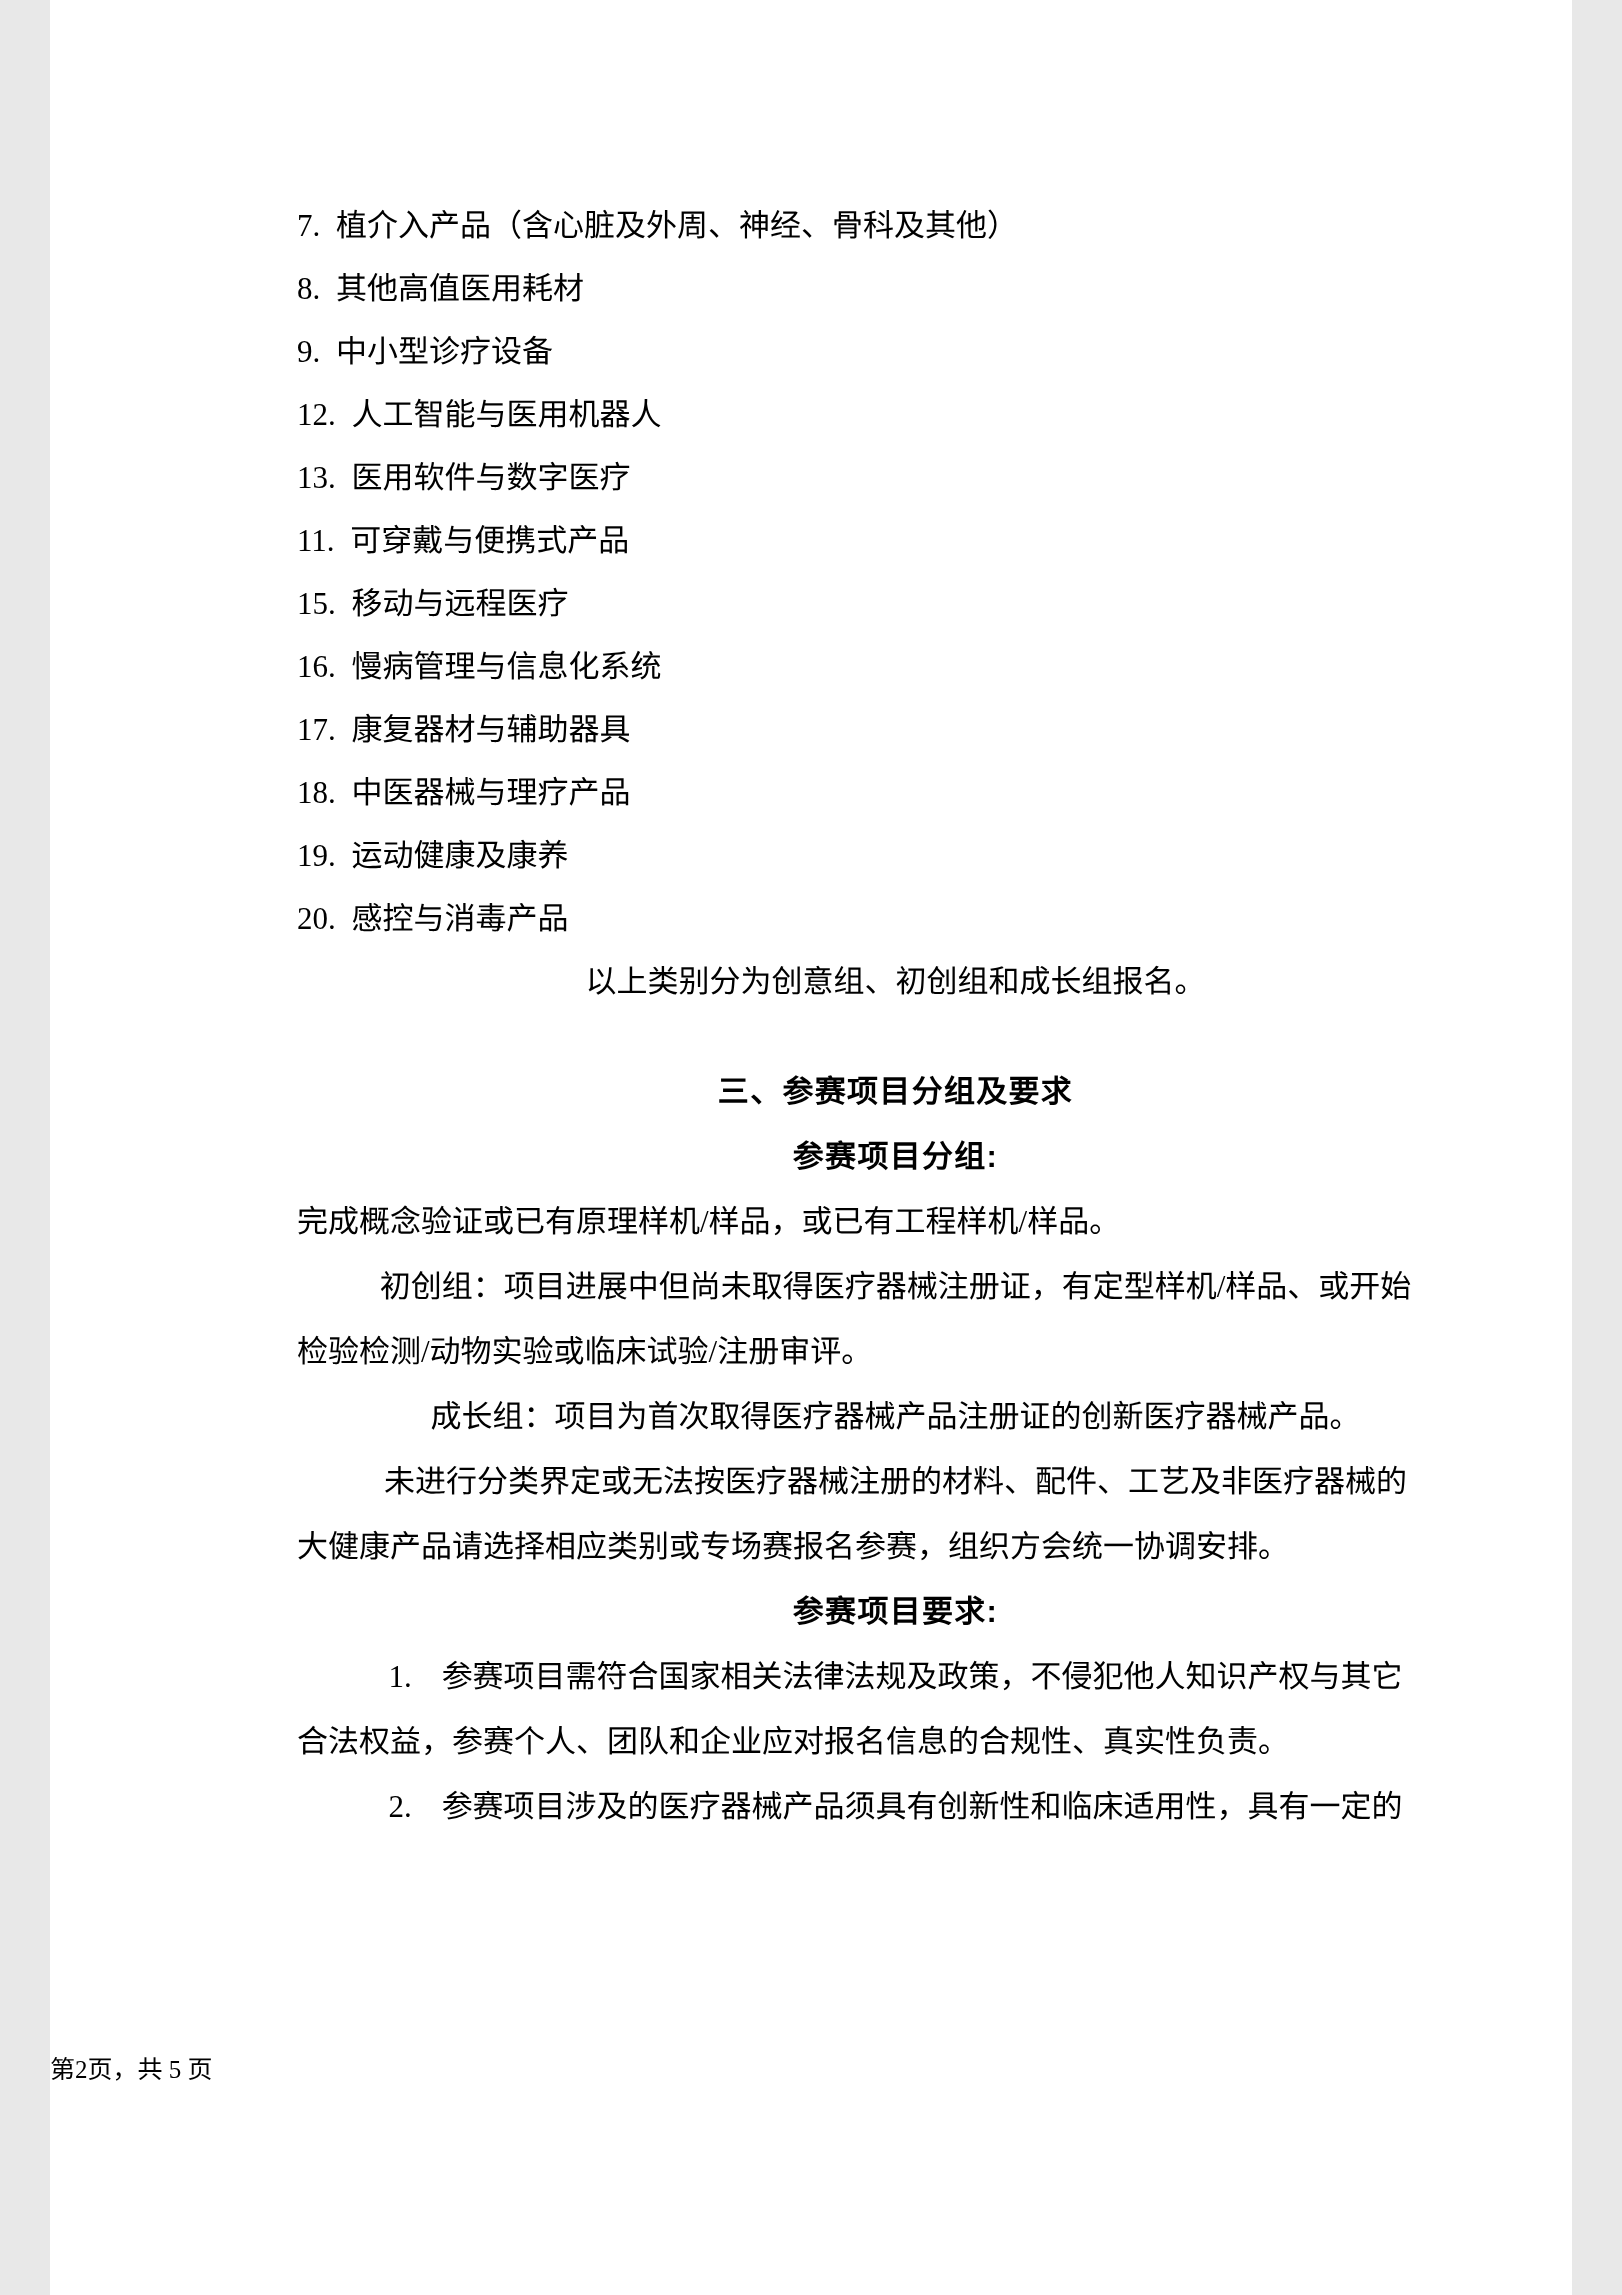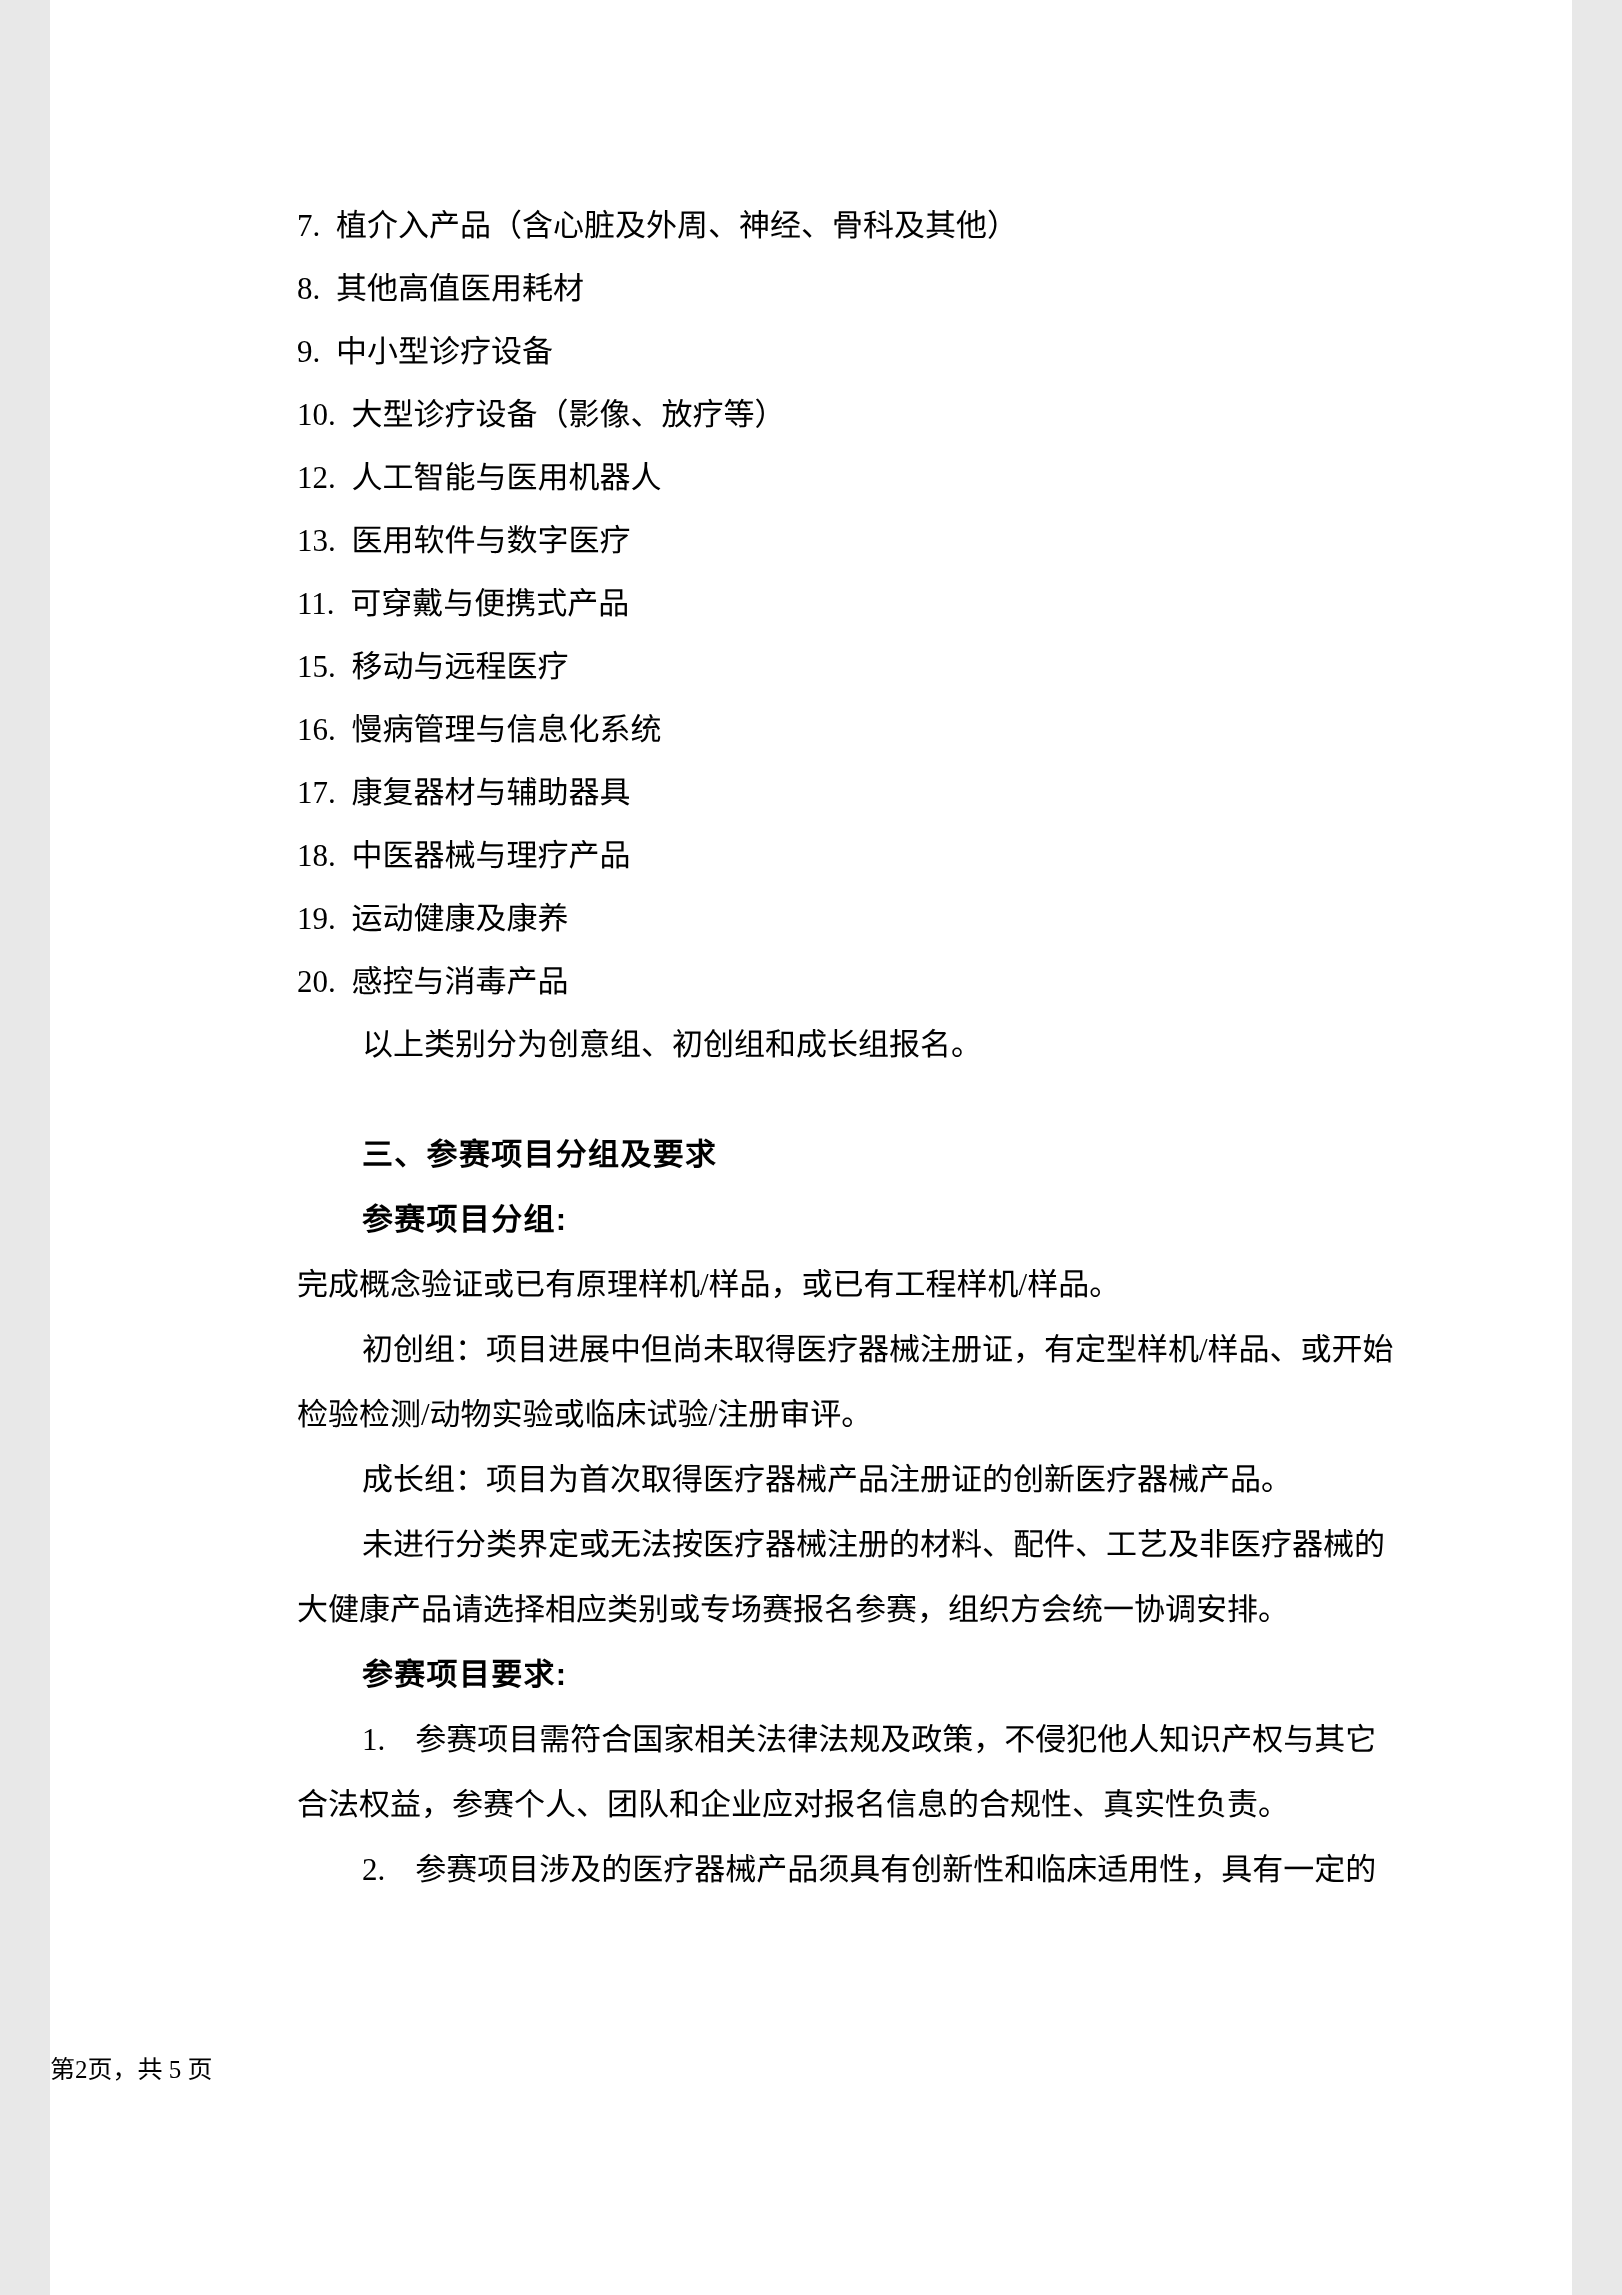--- a/index.html
+++ b/index.html
@@ -23,21 +23,21 @@
     top: 194px;
     width: 1132px;
   }
   .line {
     font-size: 31px;
     white-space: nowrap;
   }
   .s1 { height: 63px;  line-height: 63px;  }
   .s2 { height: 65px; line-height: 65px; }
   .gap { height: 46px; }
-  .indent { padding-left: 65px; }
+  .indent { padding-left: 65px; text-align: center; }
   .num {
     display: inline-block;
     margin-right: 15.7px;
   }
   .reqnum {
     display: inline-block;
     margin-right: 30px;
   }
   .heading {
     font-family: "Liberation Sans", "DejaVu Sans", sans-serif;
@@ -62,23 +62,20 @@
   <div class="content">
 
     <div class="line s1">
       <span class="num">7.</span><span>植介入产品（含心脏及外周、神经、骨科及其他）</span>
     </div>
     <div class="line s1">
       <span class="num">8.</span><span>其他高值医用耗材</span>
     </div>
     <div class="line s1">
       <span class="num">9.</span><span>中小型诊疗设备</span>
-    </div>
-    <div class="line s1">
-      <span class="num">10.</span><span>大型诊疗设备（影像、放疗等）</span>
     </div>
     <div class="line s1">
       <span class="num">12.</span><span>人工智能与医用机器人</span>
     </div>
     <div class="line s1">
       <span class="num">13.</span><span>医用软件与数字医疗</span>
     </div>
     <div class="line s1">
       <span class="num">11.</span><span>可穿戴与便携式产品</span>
     </div>

